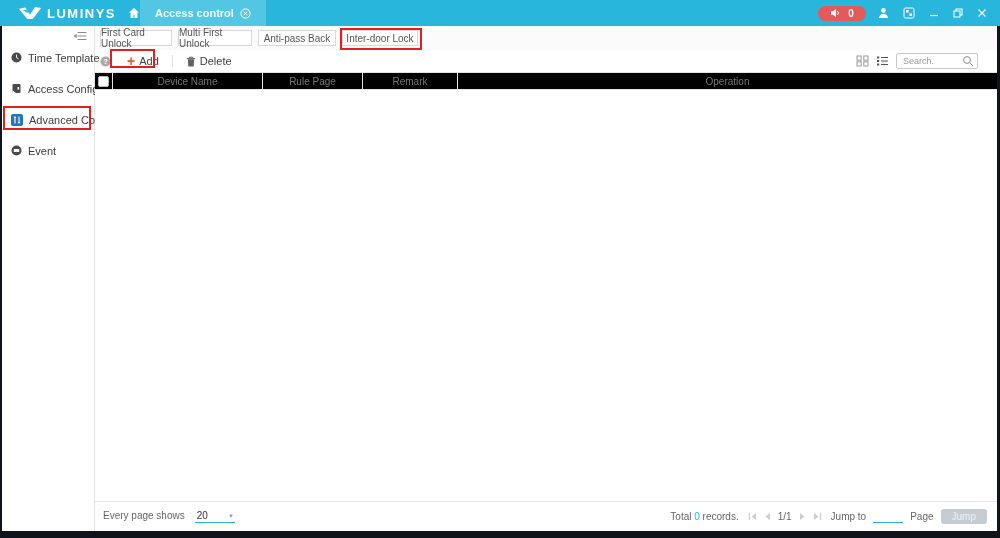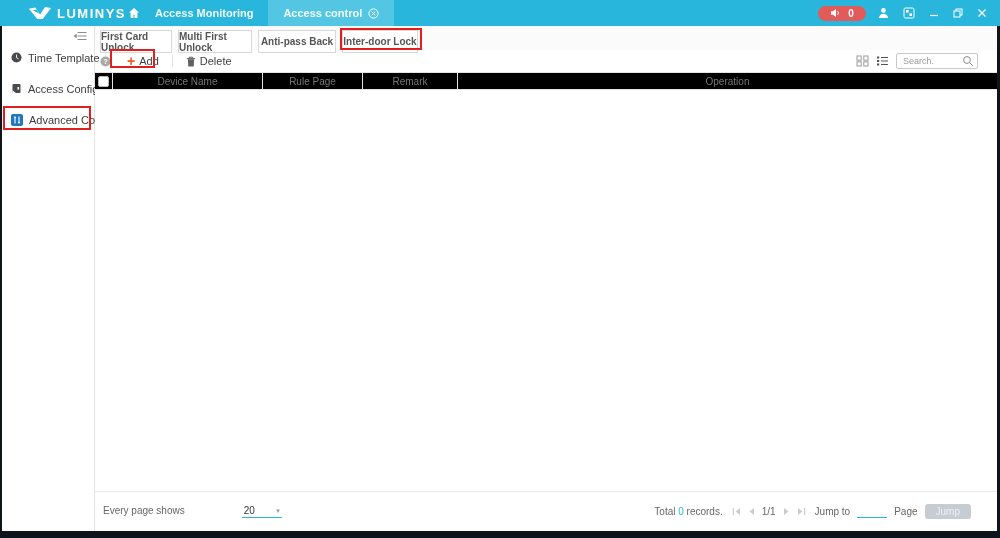--- a/index.html
+++ b/index.html
@@ -5,21 +5,21 @@
 * { margin:0; padding:0; box-sizing:border-box; }
 html,body { width:1000px; height:538px; }
 body {
   position:relative; background:var(--frame,#0f141a);
   font-family:"Liberation Sans", sans-serif; overflow:hidden;
 }
 
 
 .topbar { position:absolute; top:0; left:0; width:1000px; height:26px;
   background:var(--accent,#29b6dc); display:flex; align-items:center; color:#fff; }
-.logo { display:flex; align-items:center; gap:5px; padding-left:28px; width:118px; }
+.logo { display:flex; align-items:center; gap:5px; padding-left:18px; width:118px; }
 .logo-text { font-size:13px; font-weight:bold; letter-spacing:1.5px; }
 .home-btn { margin-left:10px; display:flex; align-items:center; cursor:pointer; }
 .nav-tab { height:26px; display:flex; align-items:center; gap:6px; padding:0 15px;
   font-size:11px; font-weight:bold; color:#f2fbfe; cursor:pointer; }
 .nav-tab.active { background:var(--accent-light,#53c6e3); }
 .topbar-right { margin-left:auto; display:flex; align-items:center; gap:10px; padding-right:11px; }
 .alert-pill { background:var(--alert,#e25b5b); border-radius:9px; height:15px; min-width:48px;
   display:flex; align-items:center; justify-content:center; gap:7px; padding:0 9px;
   font-size:10px; font-weight:bold; cursor:pointer; }
 .win-btn { display:flex; align-items:center; cursor:pointer; padding:2px; }
@@ -33,22 +33,22 @@
   display:flex; flex-direction:column; flex-shrink:0; }
 .collapse-row { height:14px; display:flex; justify-content:flex-end; padding:5px 7px 0 0; }
 .side-items { margin-top:2px; display:flex; flex-direction:column; }
 .side-item { height:31px; display:flex; align-items:center; gap:6px; padding-left:9px;
   font-size:11px; color:#3c3c3c; cursor:pointer; white-space:nowrap; }
 .si-icon { display:flex; align-items:center; flex-shrink:0; }
 
 
 .main { flex:1; display:flex; flex-direction:column; min-width:0; }
 .subtabs { height:24px; padding:4px 0 0 5px; display:flex; gap:6px; background:#fbfbfb; }
-.subtab { height:23px; background:#fff; border:1px solid #d8d8d8; font-size:10px; color:#555;
-  display:flex; align-items:center; justify-content:center; cursor:pointer;font-weight:bold; }
+.subtab { height:16px; background:#fff; border:1px solid #d8d8d8; font-size:10px; color:#555;
+  display:flex; align-items:center; justify-content:center; cursor:pointer; }
 .subtab.w1{width:72px}.subtab.w2{width:74px}.subtab.w3{width:78px}.subtab.w4{width:76px}
 
 .toolbar { height:18px; margin-top:2px; display:flex; align-items:center; padding-left:5px; }
 .info-btn { display:flex; align-items:center; margin-right:9px; cursor:pointer; }
 .tool-btn { display:flex; align-items:center; gap:4px; font-size:11px; color:#3e3e3e;
   cursor:pointer; padding:0 7px; height:18px; }
 .plus-glyph { color:var(--add-plus,#f05a28); font-size:14px; font-weight:bold; line-height:1; }
 .tool-sep { width:1px; height:12px; background:#e0e0e0; margin:0 6px; }
 .toolbar-right { margin-left:auto; display:flex; align-items:center; gap:7px; padding-right:19px; }
 .view-btn { display:flex; align-items:center; cursor:pointer; }
@@ -62,25 +62,25 @@
   border-top:1px solid #e3e3e3; border-bottom:1px solid #e3e3e3; font-size:10px; color:#777; }
 .th { height:100%; display:flex; align-items:center; justify-content:center;
   border-right:1px solid #e3e3e3; flex-shrink:0; }
 .th.c-check{width:18px} .th.c-dev{width:150px} .th.c-rule{width:100px} .th.c-rem{width:95px}
 .th.c-op{flex:1; border-right:none;}
 .checkbox { width:11px; height:11px; background:#fff; border:1px solid #bbb; border-radius:2px; cursor:pointer; }
 
 .tbody { flex:1; background:#fff; }
 
 
-.mfooter { height:40px; border-top:1px solid #e8e8e8; display:flex; align-items:center;
-  font-size:10px; color:#666; padding:0 26px 0 8px; }
+.mfooter { height:30px; border-top:1px solid #e8e8e8; display:flex; align-items:center;
+  font-size:10px; color:#666; padding:0 10px 0 8px; }
 .psize { display:flex; align-items:baseline; gap:10px; }
 .select-ctl { width:40px; border-bottom:1px solid var(--accent,#29b6dc); display:flex;
-  justify-content:space-between; align-items:center; color:#333; cursor:pointer; padding:0 2px 1px 2px;margin-left:47px; }
+  justify-content:space-between; align-items:center; color:#333; cursor:pointer; padding:0 2px 1px 2px; }
 .caret { font-size:7px; color:#999; }
 .foot-right { margin-left:auto; display:flex; align-items:center; gap:7px; }
 .total-num { color:var(--accent,#29b6dc); }
 .pager { display:flex; align-items:center; gap:7px; margin:0 2px; }
 .pg-btn { display:flex; align-items:center; cursor:pointer; }
 .pg-ind { color:#666; }
 .jump-input { width:30px; border:none; outline:none; border-bottom:1px solid var(--accent,#29b6dc);
   font-size:10px; text-align:center; font-family:"Liberation Sans",sans-serif; color:#333; background:transparent; }
 .jump-btn { background:#c6ccd2; color:#edf1f4; border:none; border-radius:3px; font-size:10px;
   padding:2px 11px; cursor:pointer; font-family:"Liberation Sans",sans-serif; }
@@ -104,23 +104,20 @@
     </span>
     <span class="logo-text">LUMINYS</span>
   </div>
   <div class="home-btn">
     <span style="display:flex">
       <svg width="12" height="12" viewBox="0 0 12 12">
           <path d="M6 1L1 5.5h1.6V11h2.9V7.6h1V11h2.9V5.5H11z" fill="#fff"></path>
         </svg>
     </span>
   </div>
-  <div class="nav-tab">
-    <span>Access Monitoring</span>
-  </div>
   <div class="nav-tab active">
     <span>Access control</span>
     <span style="display:flex">
       <svg width="11" height="11" viewBox="0 0 11 11">
           <circle cx="5.5" cy="5.5" r="4.6" fill="none" stroke="#fff" stroke-width="1"></circle>
           <path d="M3.7 3.7l3.6 3.6M7.3 3.7L3.7 7.3" stroke="#fff" stroke-width="1"></path>
         </svg>
     </span>
   </div>
   <div class="topbar-right">
@@ -208,20 +205,29 @@
       </div>
       <div class="side-item">
         <span class="si-icon">
           <svg width="12" height="12" viewBox="0 0 12 12">
               <rect width="12" height="12" rx="2" fill="var(--advanced-icon,#2077be)"></rect>
               <path d="M4 3.5v6M8 2.5v6" stroke="#fff" stroke-width="1.1"></path>
               <path d="M4 2L2.7 4h2.6zM8 10L6.7 8h2.6z" fill="#fff"></path>
             </svg>
         </span>
         <span>Advanced Config</span>
+      </div>
+      <div class="side-item">
+        <span class="si-icon">
+          <svg width="11" height="11" viewBox="0 0 11 11">
+              <circle cx="5.5" cy="5.5" r="5" fill="#4a4a4a"></circle>
+              <rect x="2.8" y="4" width="5.4" height="3" rx=".6" fill="#fff"></rect>
+            </svg>
+        </span>
+        <span>Event</span>
       </div>
     </div>
   </div>
 
   <div class="main">
 
     <div class="subtabs">
       <div class="subtab w1">
         <span>First Card Unlock</span>
       </div>

